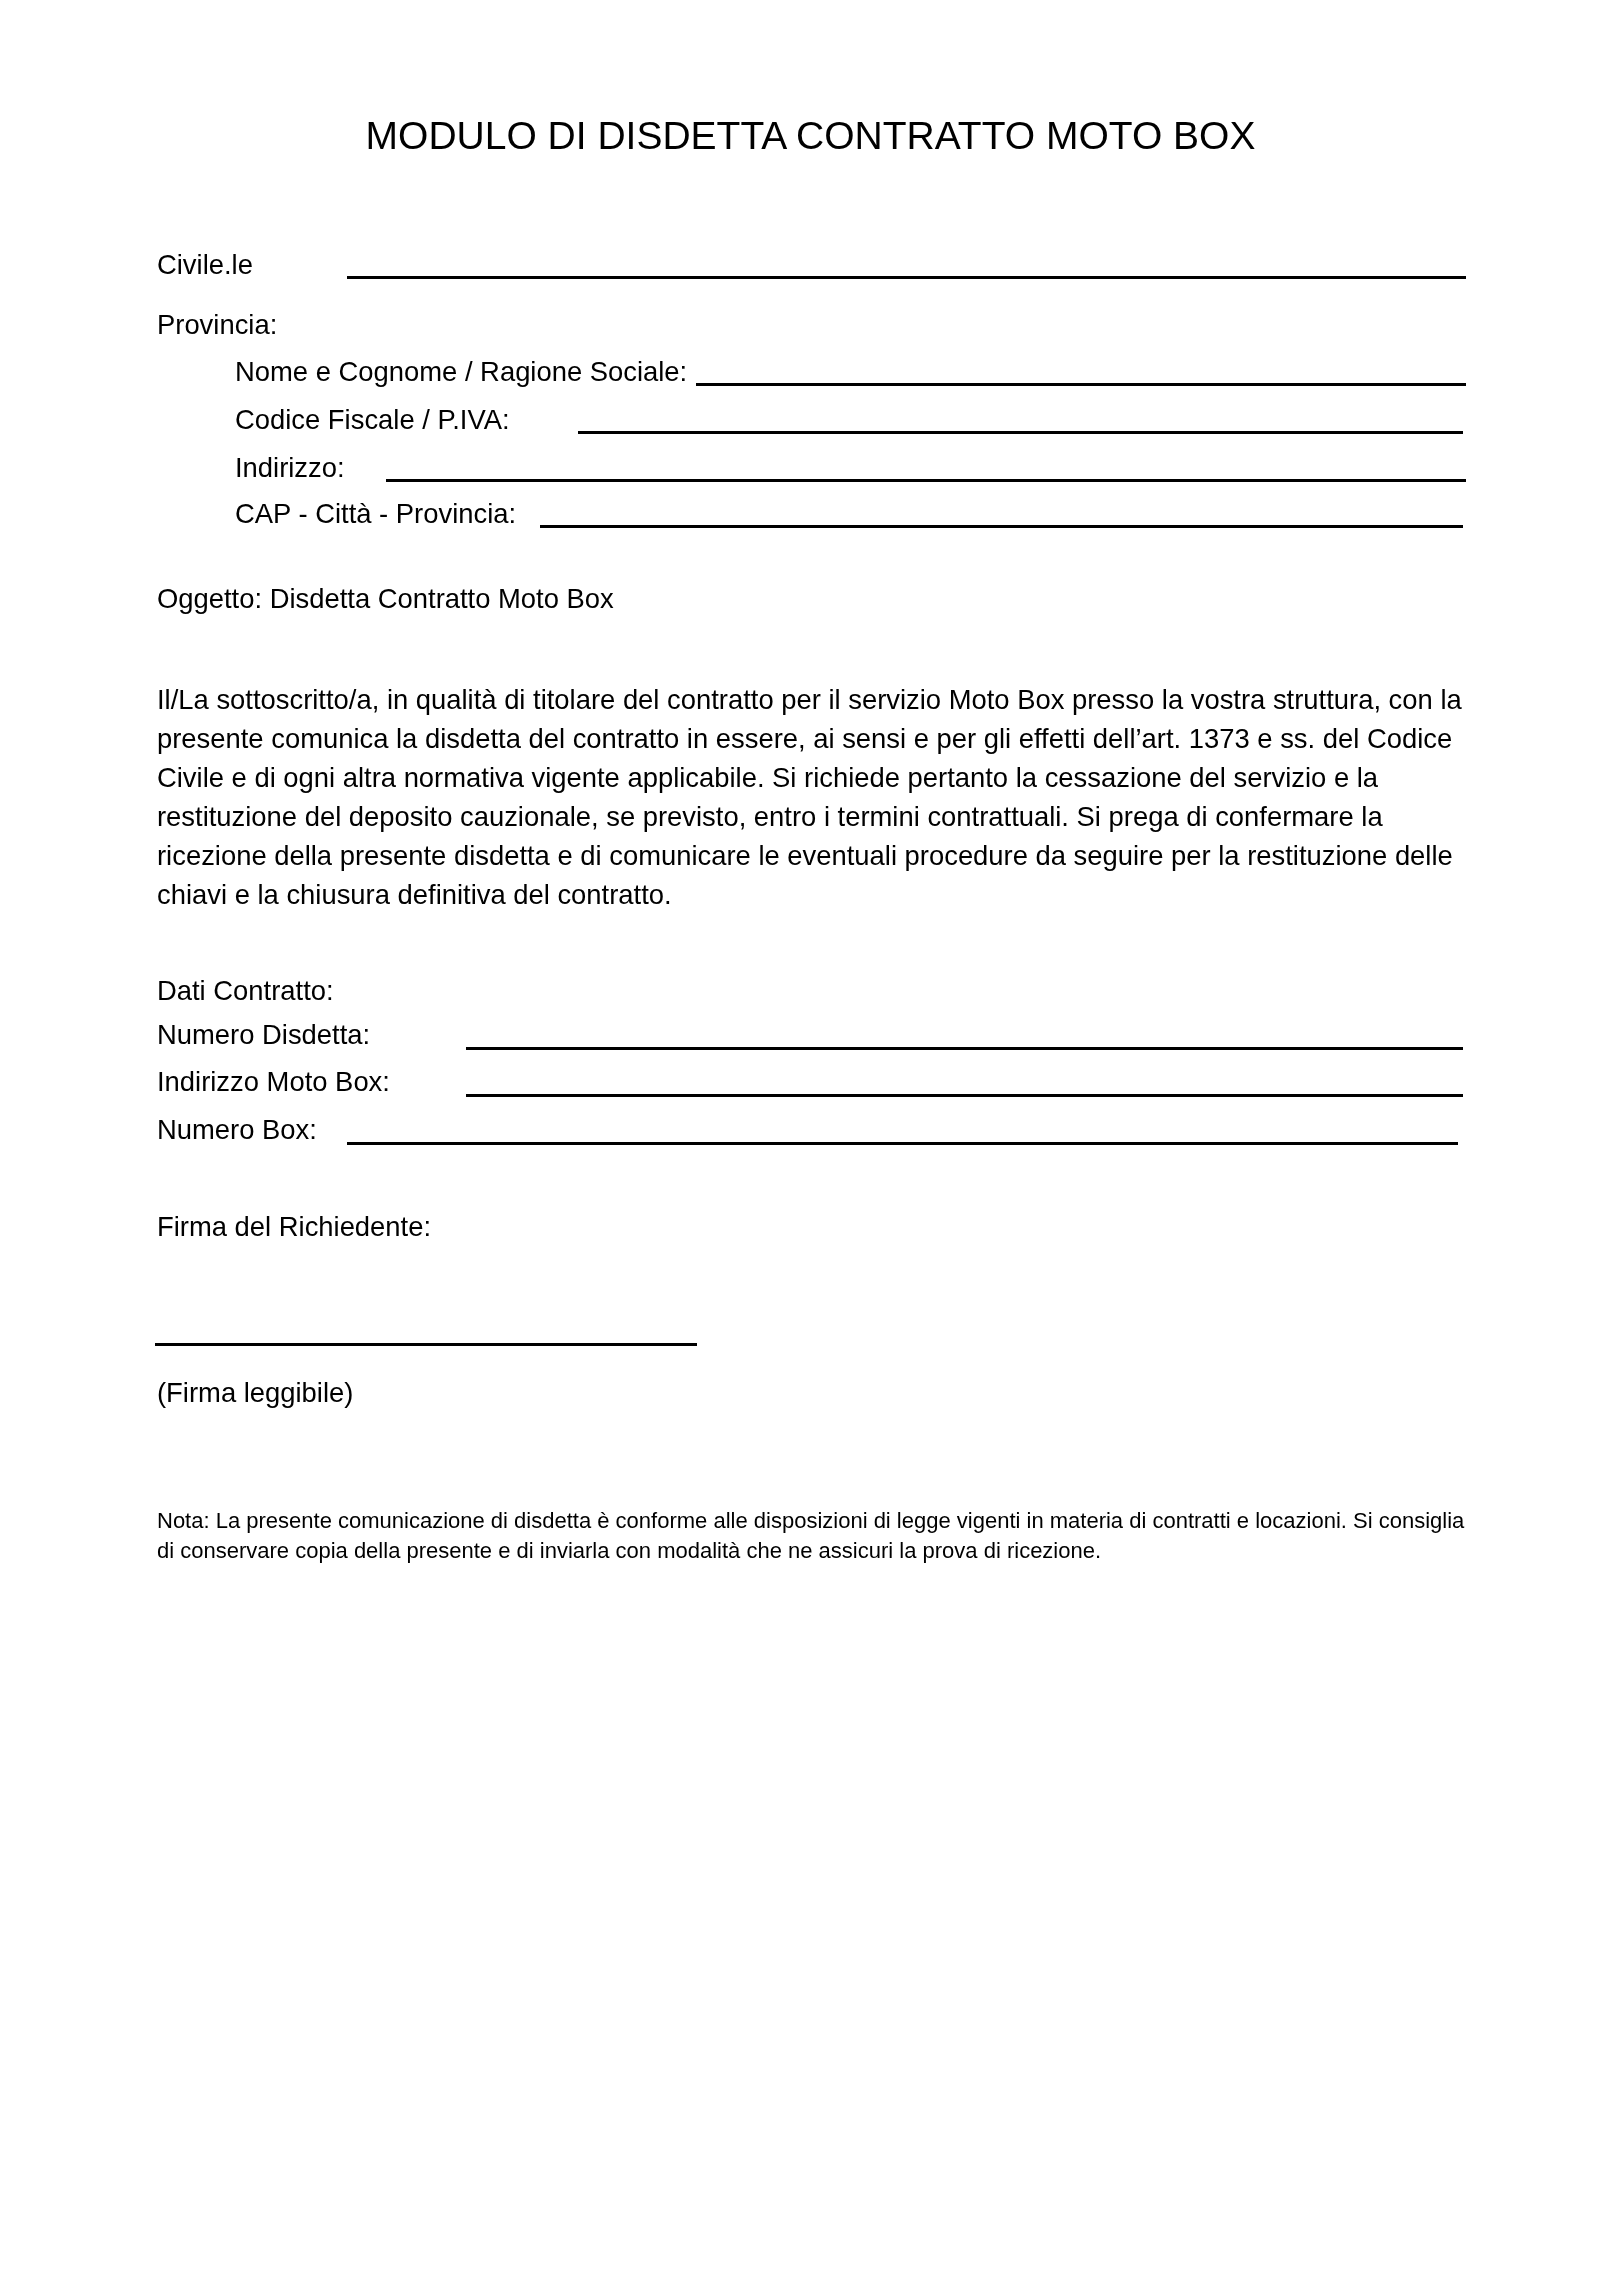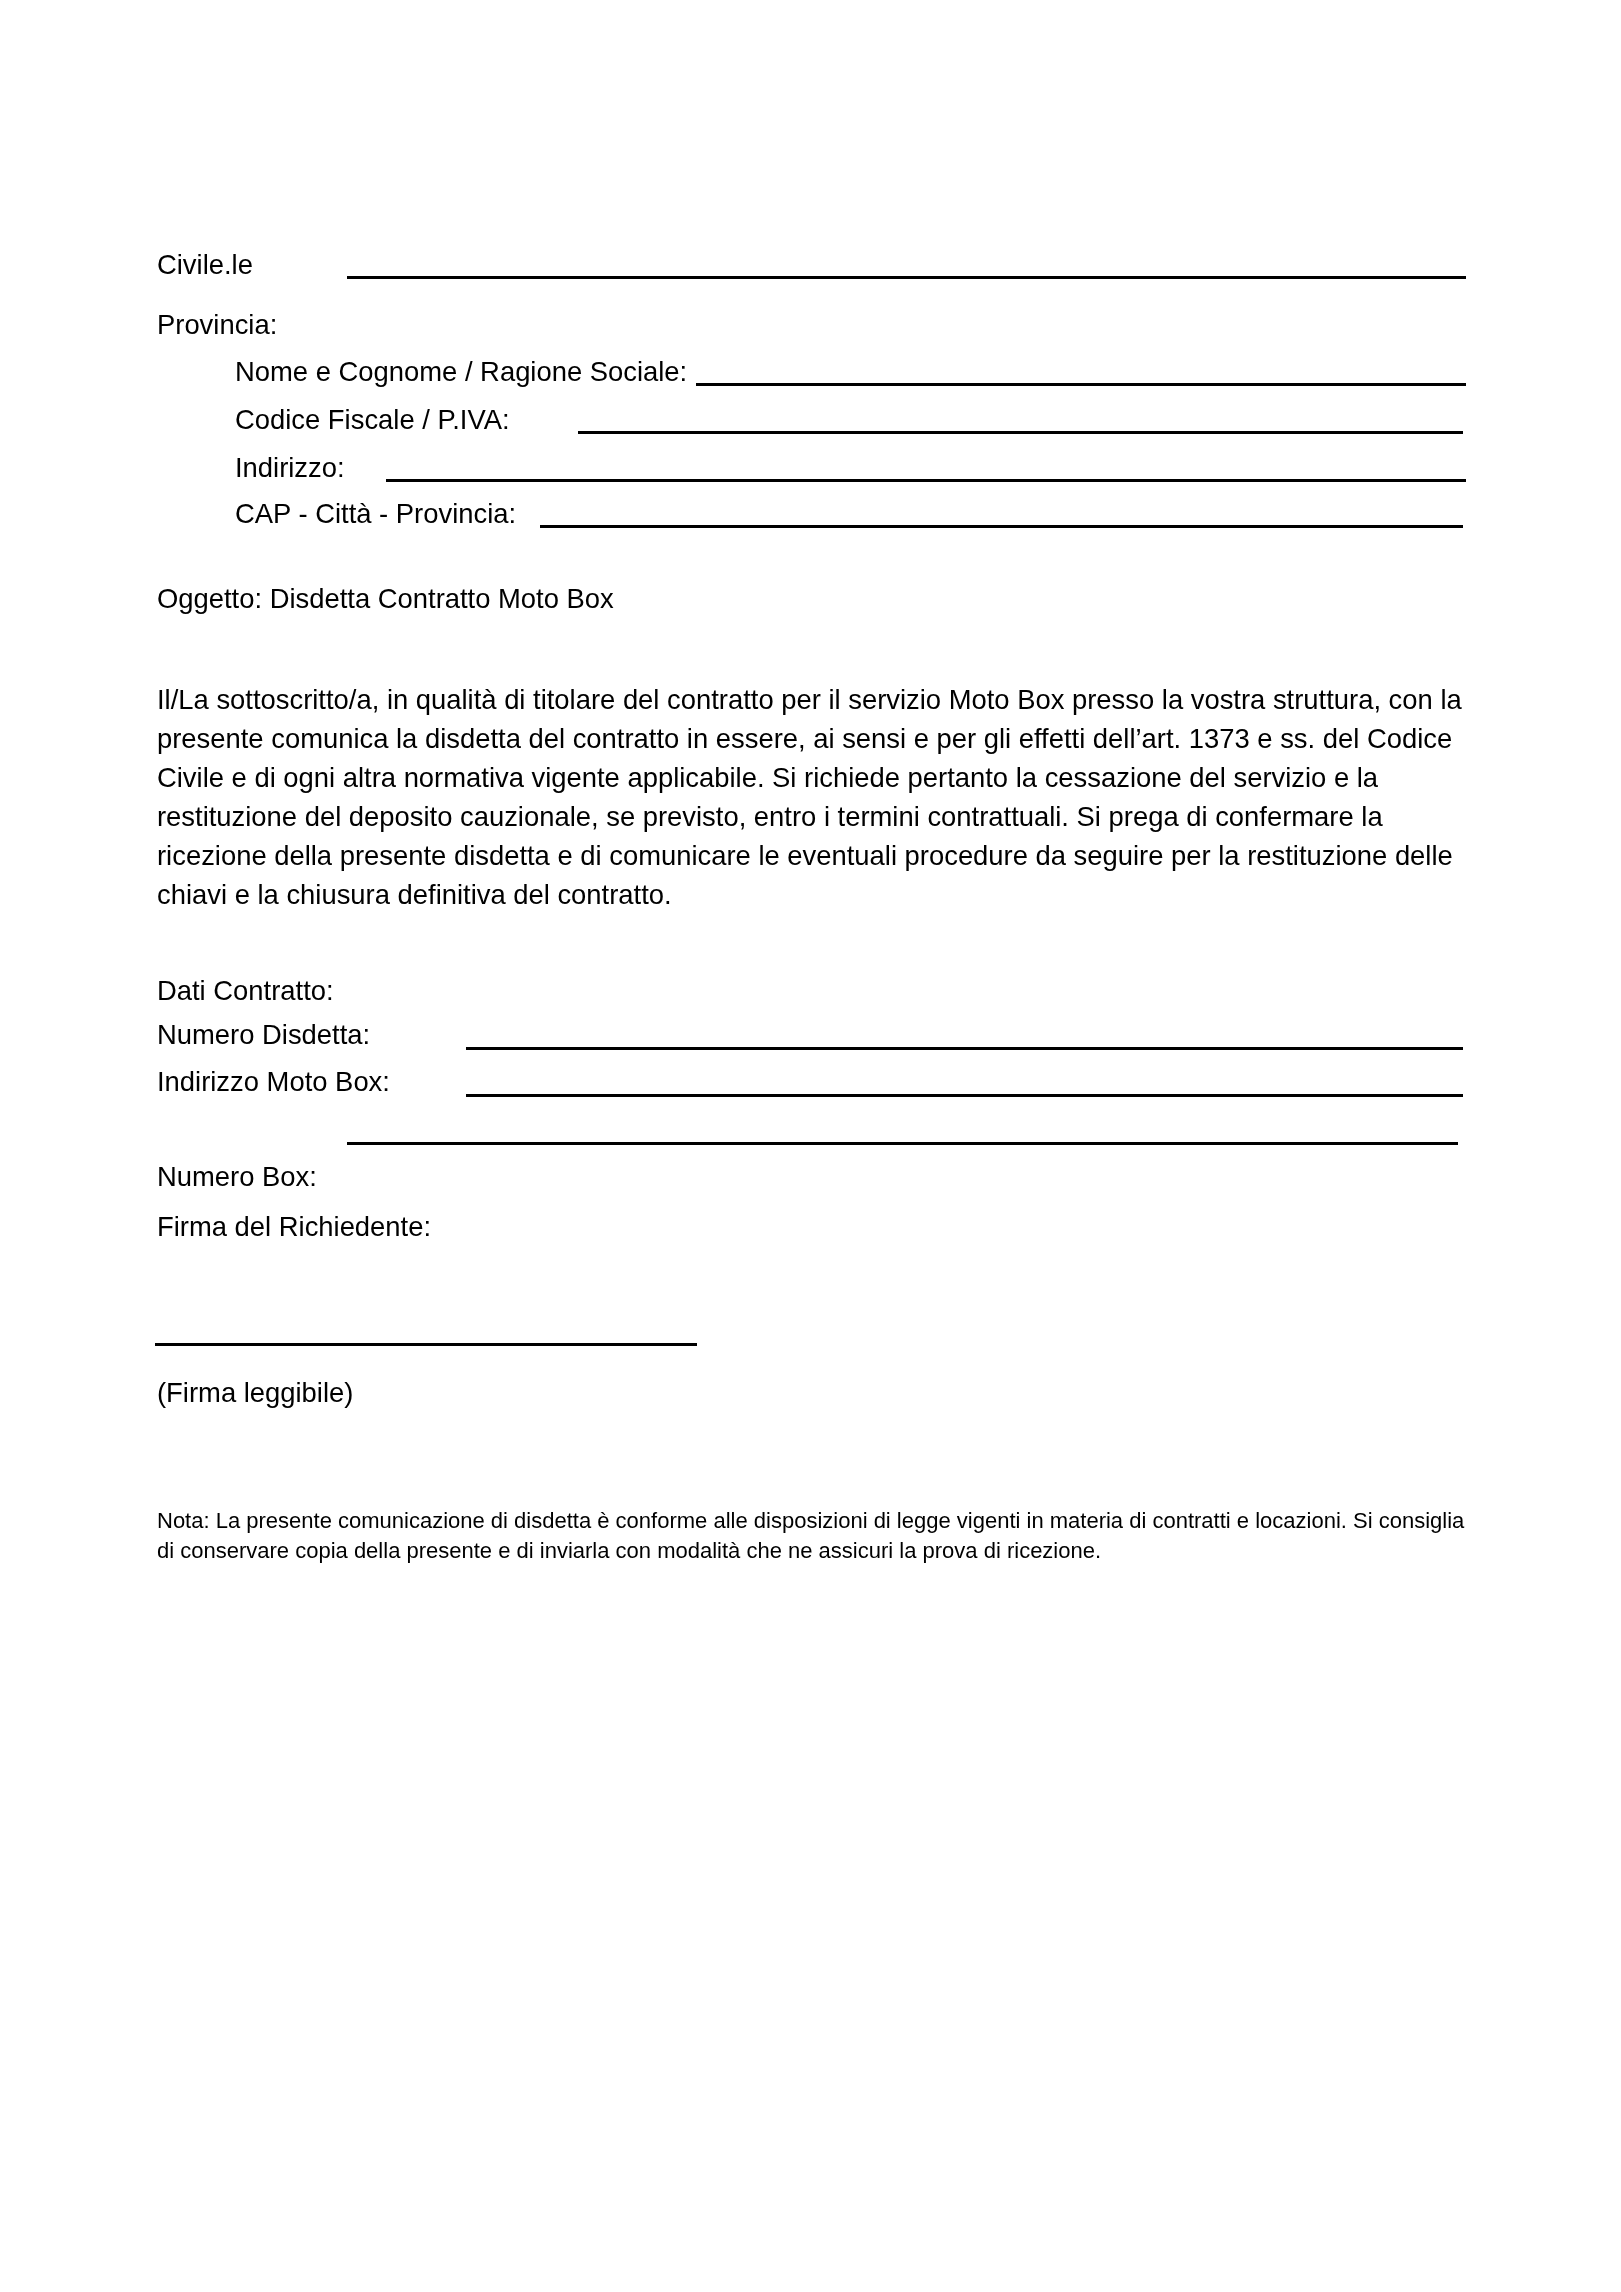--- a/index.html
+++ b/index.html
@@ -69,20 +69,21 @@
   .l-contract-num   { left: 466px;  right: 158px; top: 1047px; }
   .l-box-address    { left: 466px;  right: 158px; top: 1094px; }
   .l-box-num        { left: 347px;  right: 163px; top: 1142px; }
   .l-signature      { left: 155px;  width: 542px; top: 1343px; }
 </style>
 </head>
 <body>
 
 <div class="page">
 
+  <div class="title">MODULO DI DISDETTA CONTRATTO MOTO BOX</div>
 
   <div class="lbl" style="left:157px; top:248px;">Civile.le</div>
   <div class="fill-line l-recipient">
     <span class="fill"></span>
   </div>
 
   <div class="lbl" style="left:157px; top:308px;">Provincia:</div>
 
   <div class="lbl" style="left:235px; top:355px;">Nome e Cognome / Ragione Sociale:</div>
   <div class="fill-line l-name">
@@ -113,21 +114,21 @@
   <div class="lbl" style="left:157px; top:1018px;">Numero Disdetta:</div>
   <div class="fill-line l-contract-num">
     <span class="fill"></span>
   </div>
 
   <div class="lbl" style="left:157px; top:1065px;">Indirizzo Moto Box:</div>
   <div class="fill-line l-box-address">
     <span class="fill"></span>
   </div>
 
-  <div class="lbl" style="left:157px; top:1113px;margin-top:47px;">Numero Box:</div>
+  <div class="lbl" style="left:157px; top:1113px;">Numero Box:</div>
   <div class="fill-line l-box-num">
     <span class="fill"></span>
   </div>
 
   <div class="lbl" style="left:157px; top:1210px;">Firma del Richiedente:</div>
 
   <div class="fill-line l-signature"></div>
 
   <div class="lbl" style="left:157px; top:1376px;">(Firma leggibile)</div>
 

